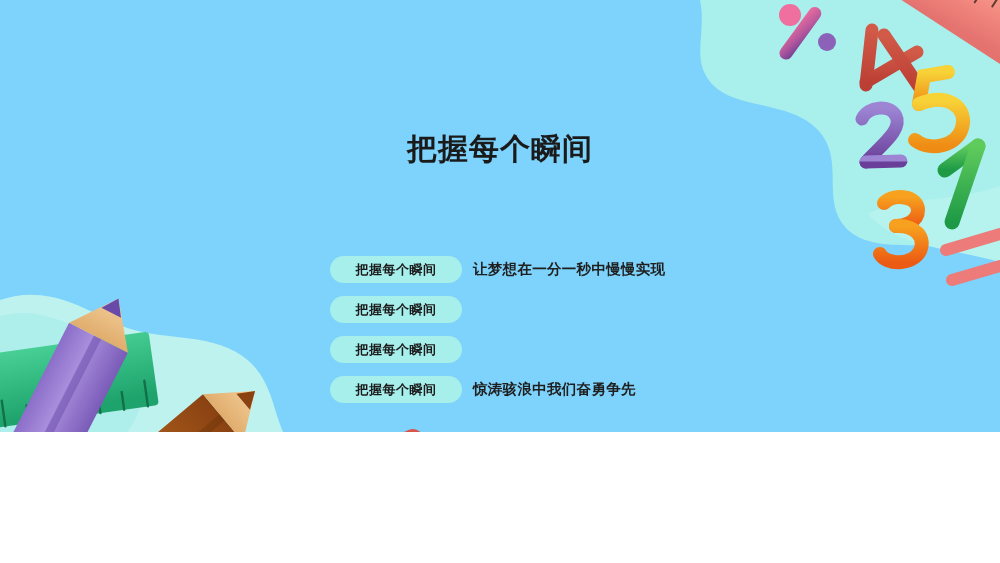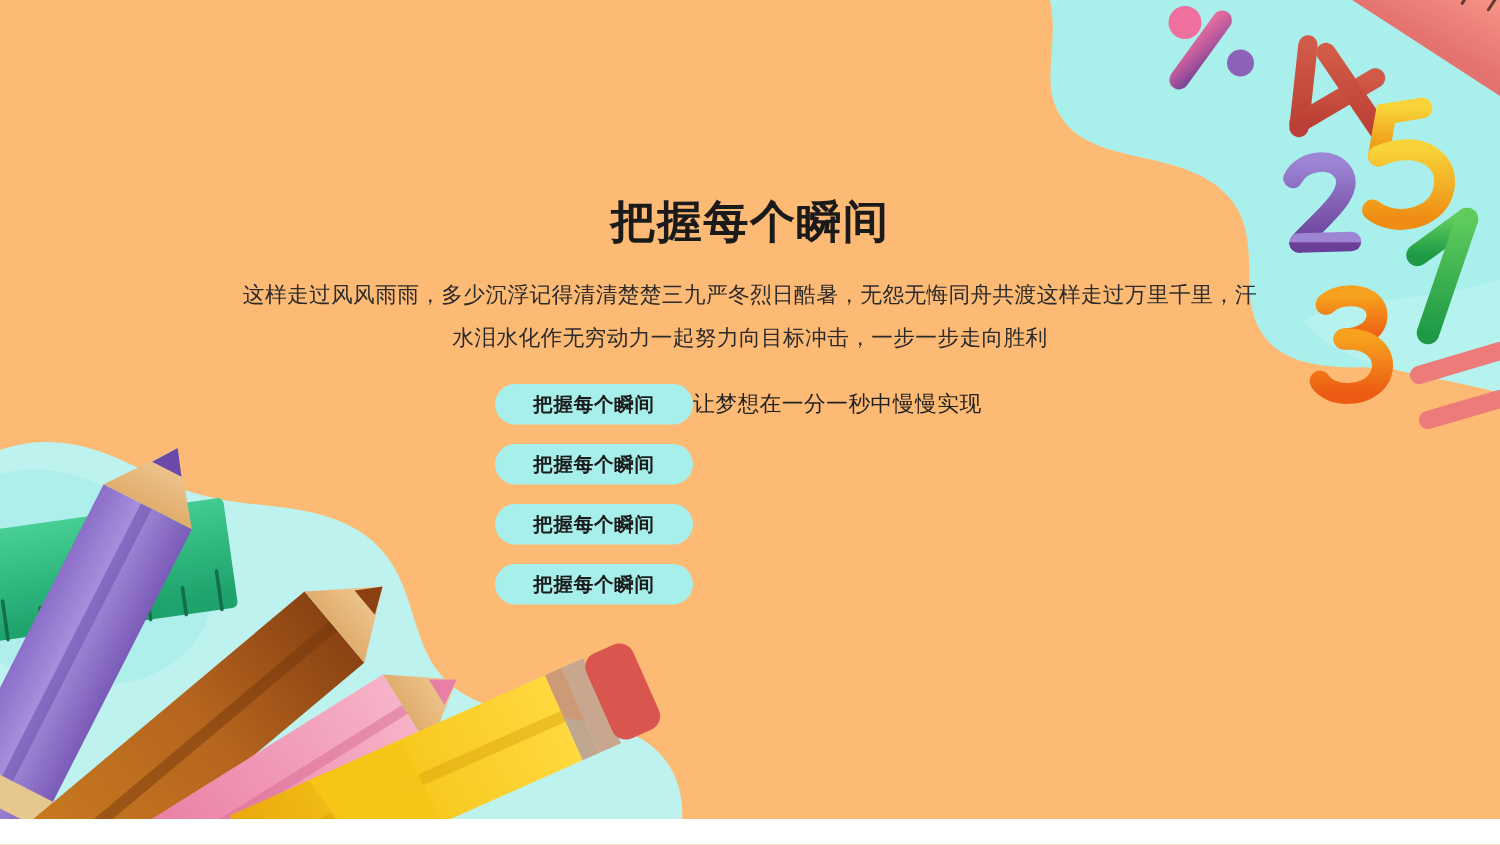--- a/index.html
+++ b/index.html
@@ -6,22 +6,22 @@
     margin: 0;
     padding: 0;
     background: #ffffff;
   }
   body {
     font-family: "Liberation Sans", "DejaVu Sans", sans-serif;
   }
   #slide {
     position: relative;
     width: 1000px;
-    height: 546px;
-    background: #fdba74;
+    height: 432px;
+    background: #7dd3fc;
     overflow: hidden;
   }
 
   
   .deco-layer {
     position: absolute;
     inset: 0;
     width: 1000px;
     height: 563px;
     pointer-events: none;
@@ -81,23 +81,24 @@
     color: #1b1b1b;
     font-size: 13px;
     font-weight: bold;
     display: flex;
     align-items: center;
     justify-content: center;
     letter-spacing: 0.5px;
     flex: 0 0 auto;
   }
   .bullet-text {
+    margin-left: 11px;
     font-size: 14.5px;
     color: #1f1f1f;
-    font-weight: normal;
+    font-weight: bold;
     letter-spacing: 0.3px;
     white-space: nowrap;
   }
 </style>
 </head>
 <body>
 
 <div id="slide">
 
   <svg class="deco-layer" viewBox="0 0 1000 563">
@@ -295,36 +296,36 @@
 
     <g>
       <path d="M206,520 L268,494 L298,556 L236,563 Z" fill="#f7c518" opacity="0.95"></path>
     </g>
   </svg>
 
   <div class="content">
 
     <div class="page-title">把握每个瞬间</div>
 
-    <div class="lead-paragraph">这样走过风风雨雨，多少沉浮记得清清楚楚三九严冬烈日酷暑，无怨无悔同舟共渡这样走过万里千里，汗水泪水化作无穷动力一起努力向目标冲击，一步一步走向胜利</div>
 
     <div class="bullet-list">
 
       <div class="bullet-row">
         <div class="bullet-badge">把握每个瞬间</div>
         <div class="bullet-text">让梦想在一分一秒中慢慢实现</div>
       </div>
 
       <div class="bullet-row">
         <div class="bullet-badge">把握每个瞬间</div>
       </div>
 
       <div class="bullet-row">
         <div class="bullet-badge">把握每个瞬间</div>
       </div>
 
       <div class="bullet-row">
         <div class="bullet-badge">把握每个瞬间</div>
+        <div class="bullet-text">惊涛骇浪中我们奋勇争先</div>
       </div>
 
     </div>
   </div>
 </div>
 
 </body></html>

